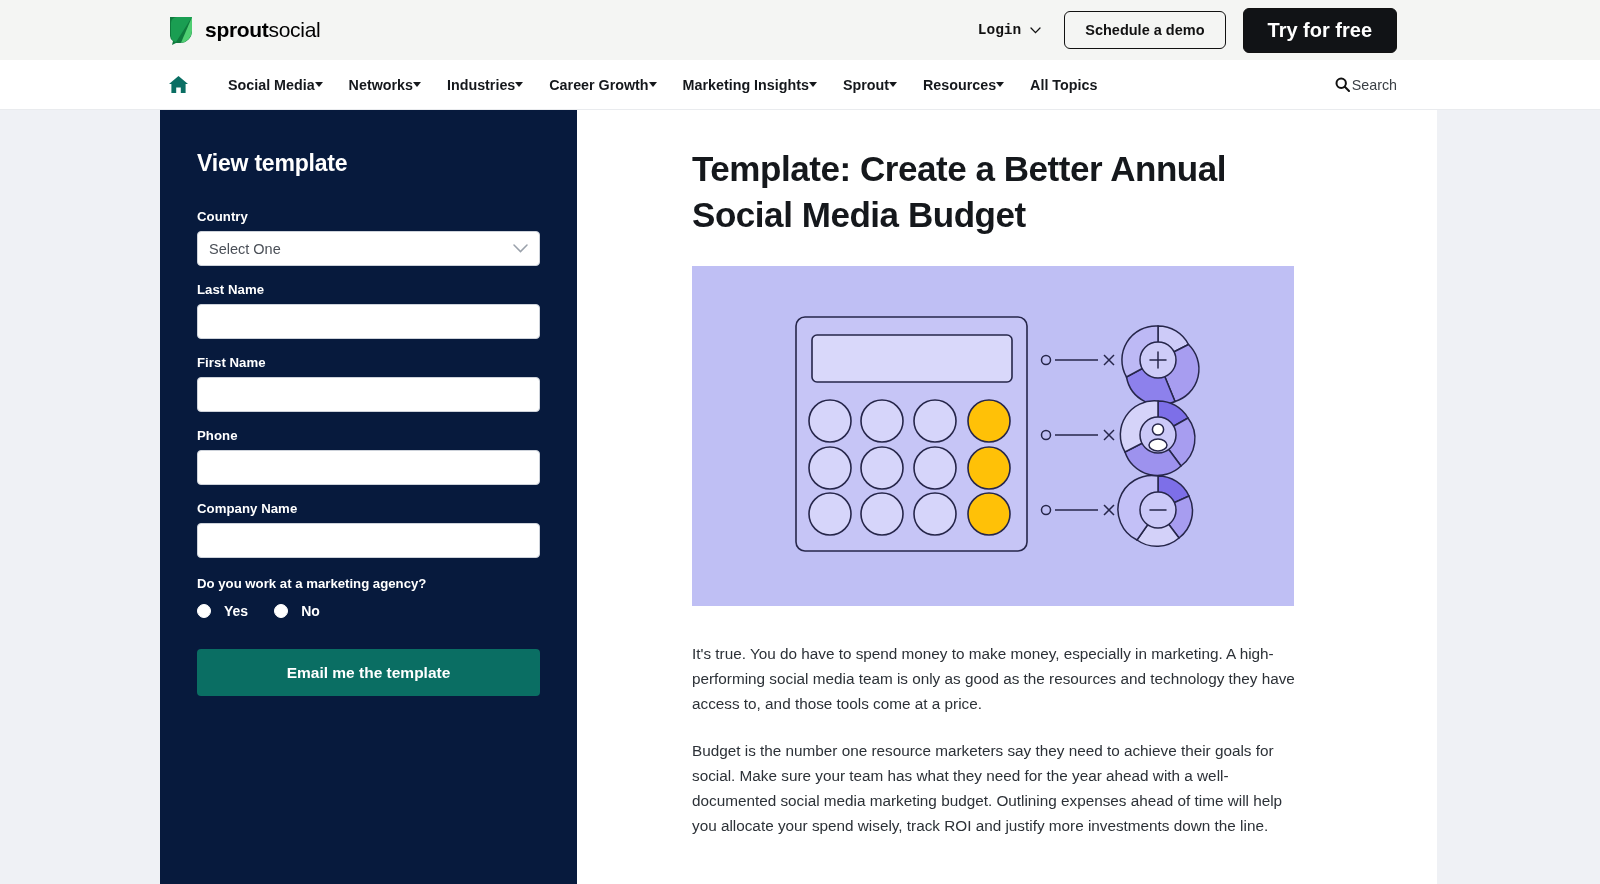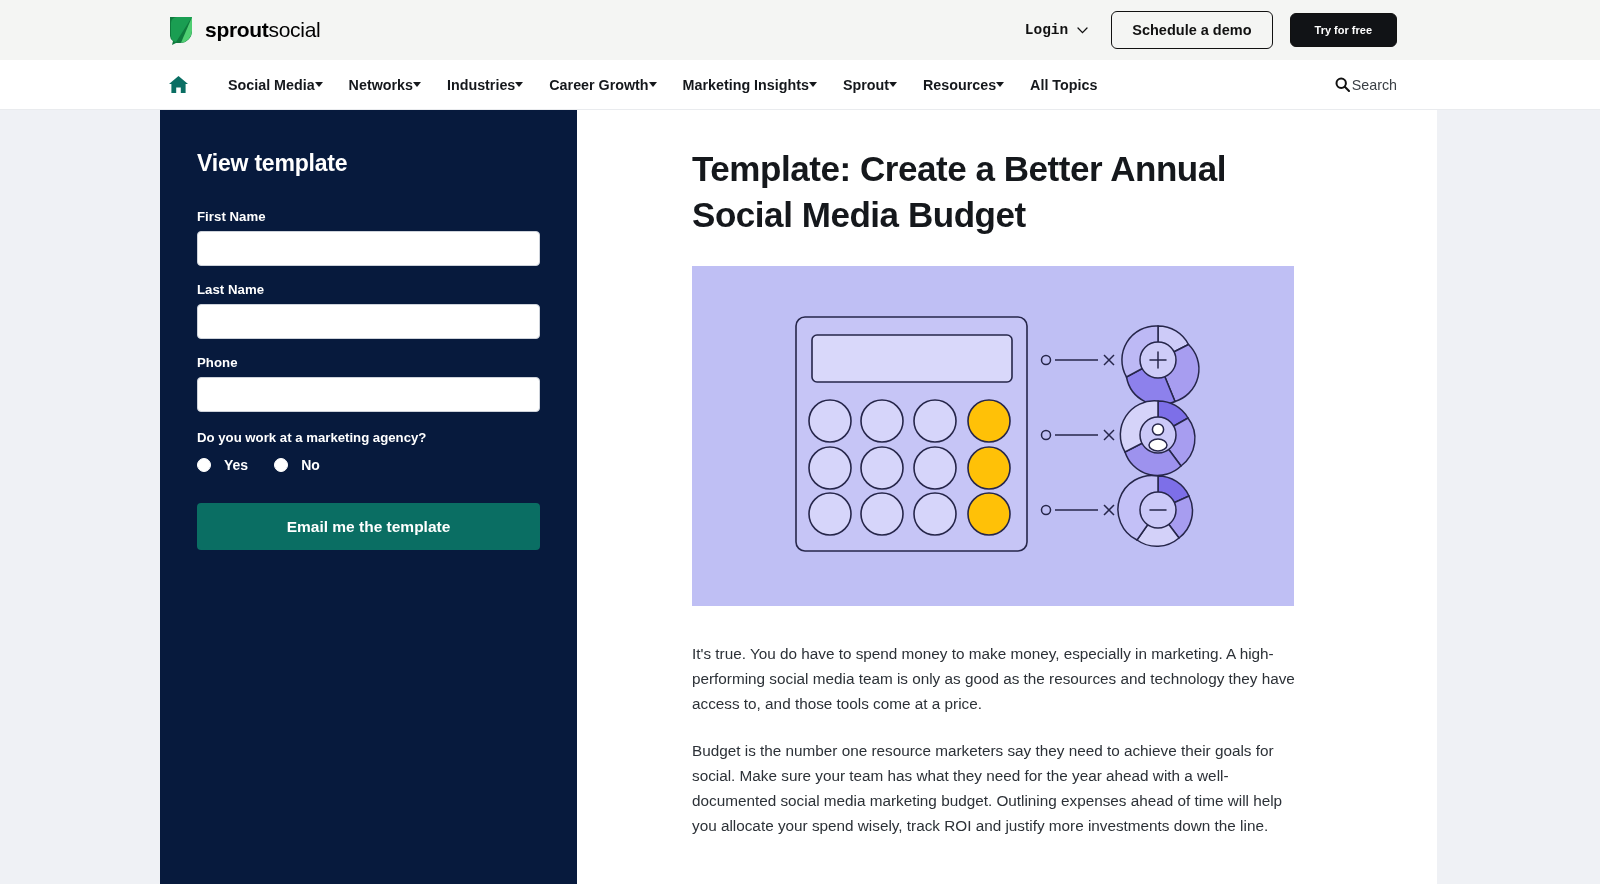--- a/index.html
+++ b/index.html
@@ -32,21 +32,21 @@
     font-family: Liberation Mono, monospace;
   }
   .chev { width: 11px; height: 7px; display: block; }
   .btn-outline {
     border: 1.6px solid #111; border-radius: 6px;
     padding: 10px 20px; font-size: 14.5px; font-weight: 700;
     background: #f4f5f3; color: #111; cursor: pointer;
   }
   .btn-dark {
     border: 1.6px solid #111; border-radius: 6px;
-    padding: 10px 24px; font-size: 11px; font-weight: 700;
+    padding: 10px 24px; font-size: 20px; font-weight: 700;
     background: #111316; color: #fff; cursor: pointer;
   }
 
   
   .navbar {
     height: 50px; width: 1600px; background: #fff;
     display: flex; align-items: center;
     padding: 0 203px 0 168px; justify-content: space-between;
     border-bottom: 1px solid #e9ebee;
   }
@@ -227,36 +227,51 @@
   </div>
 </div>
 
 <div class="page">
   <div class="gutter-l"></div>
 
   <div class="formpanel">
     <div class="form-title">View template</div>
 
 
+    <div class="field">
+      <div class="field-label">Country</div>
+      <div class="select-wrap">
+        <div class="field-select">
+          <span>Select One</span>
+        </div>
+        <svg class="sel-chev" viewBox="0 0 15 9">
+          <path d="M1 1 L7.5 7.6 L14 1" stroke="#9aa1ab" stroke-width="1.5" fill="none" stroke-linecap="round"></path>
+        </svg>
+      </div>
+    </div>
+
+    <div class="field">
+      <div class="field-label">Last Name</div>
+      <input class="field-input" type="text" placeholder="" style="">
+    </div>
 
     <div class="field">
       <div class="field-label">First Name</div>
       <input class="field-input" type="text" placeholder="" style="">
     </div>
 
     <div class="field">
-      <div class="field-label">Last Name</div>
-      <input class="field-input" type="text" placeholder="" style="">
-    </div>
-
-    <div class="field">
       <div class="field-label">Phone</div>
       <input class="field-input" type="text" placeholder="" style="">
     </div>
 
+    <div class="field">
+      <div class="field-label">Company Name</div>
+      <input class="field-input" type="text" placeholder="" style="">
+    </div>
 
     <div class="radio-q">Do you work at a marketing agency?</div>
     <div class="radio-row">
       <span class="radio"></span>
       <span class="radio-label">Yes</span>
       <span class="radio"></span>
       <span class="radio-label">No</span>
     </div>
 
     <button class="submit-btn">Email me the template</button>

